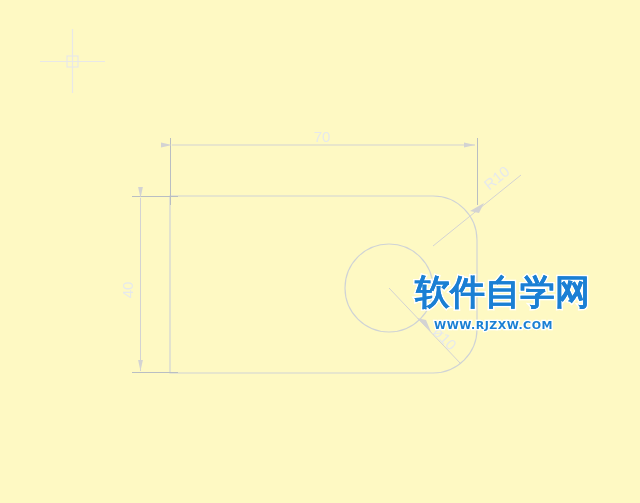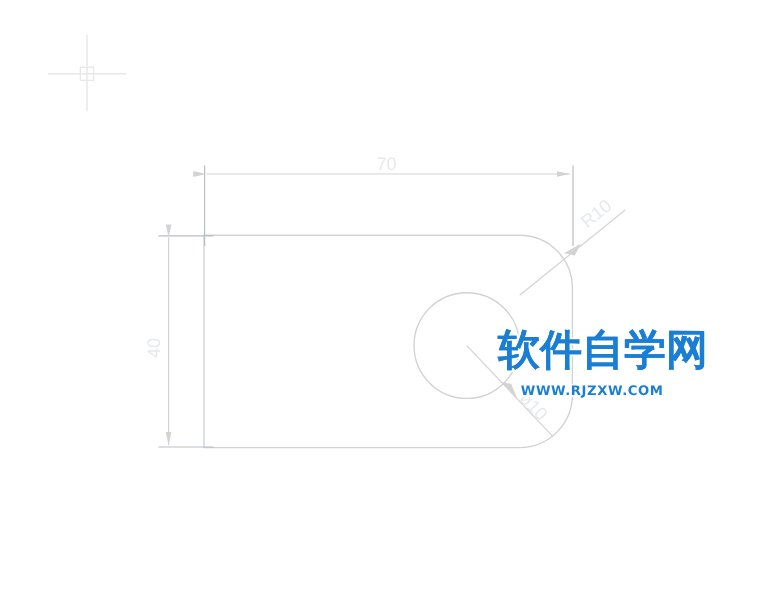--- a/index.html
+++ b/index.html
@@ -71,21 +71,21 @@
     color: #1a7fd4;
     -webkit-text-stroke: 0;
   }
   .wm-layer {
     position: relative;
   }
 </style>
 </head>
 <body style="background: rgb(33, 40, 48);">
 
-<div id="canvas" style="background: #ffffff;">
+<div id="canvas" style="background: #fef9c3;">
 
   <svg id="drawing-svg" viewBox="0 0 640 503">
     <defs>
       <marker id="arrL" markerWidth="12" markerHeight="7" refX="11" refY="3.5" orient="auto" markerUnits="userSpaceOnUse">
         <path d="M11,3.5 L0,1.1 L0,5.9 Z" fill="#d3d3d3"></path>
       </marker>
       <marker id="arrR" markerWidth="12" markerHeight="7" refX="11" refY="3.5" orient="auto" markerUnits="userSpaceOnUse">
         <path d="M11,3.5 L0,1.1 L0,5.9 Z" fill="#d3d3d3"></path>
       </marker>
     </defs>

